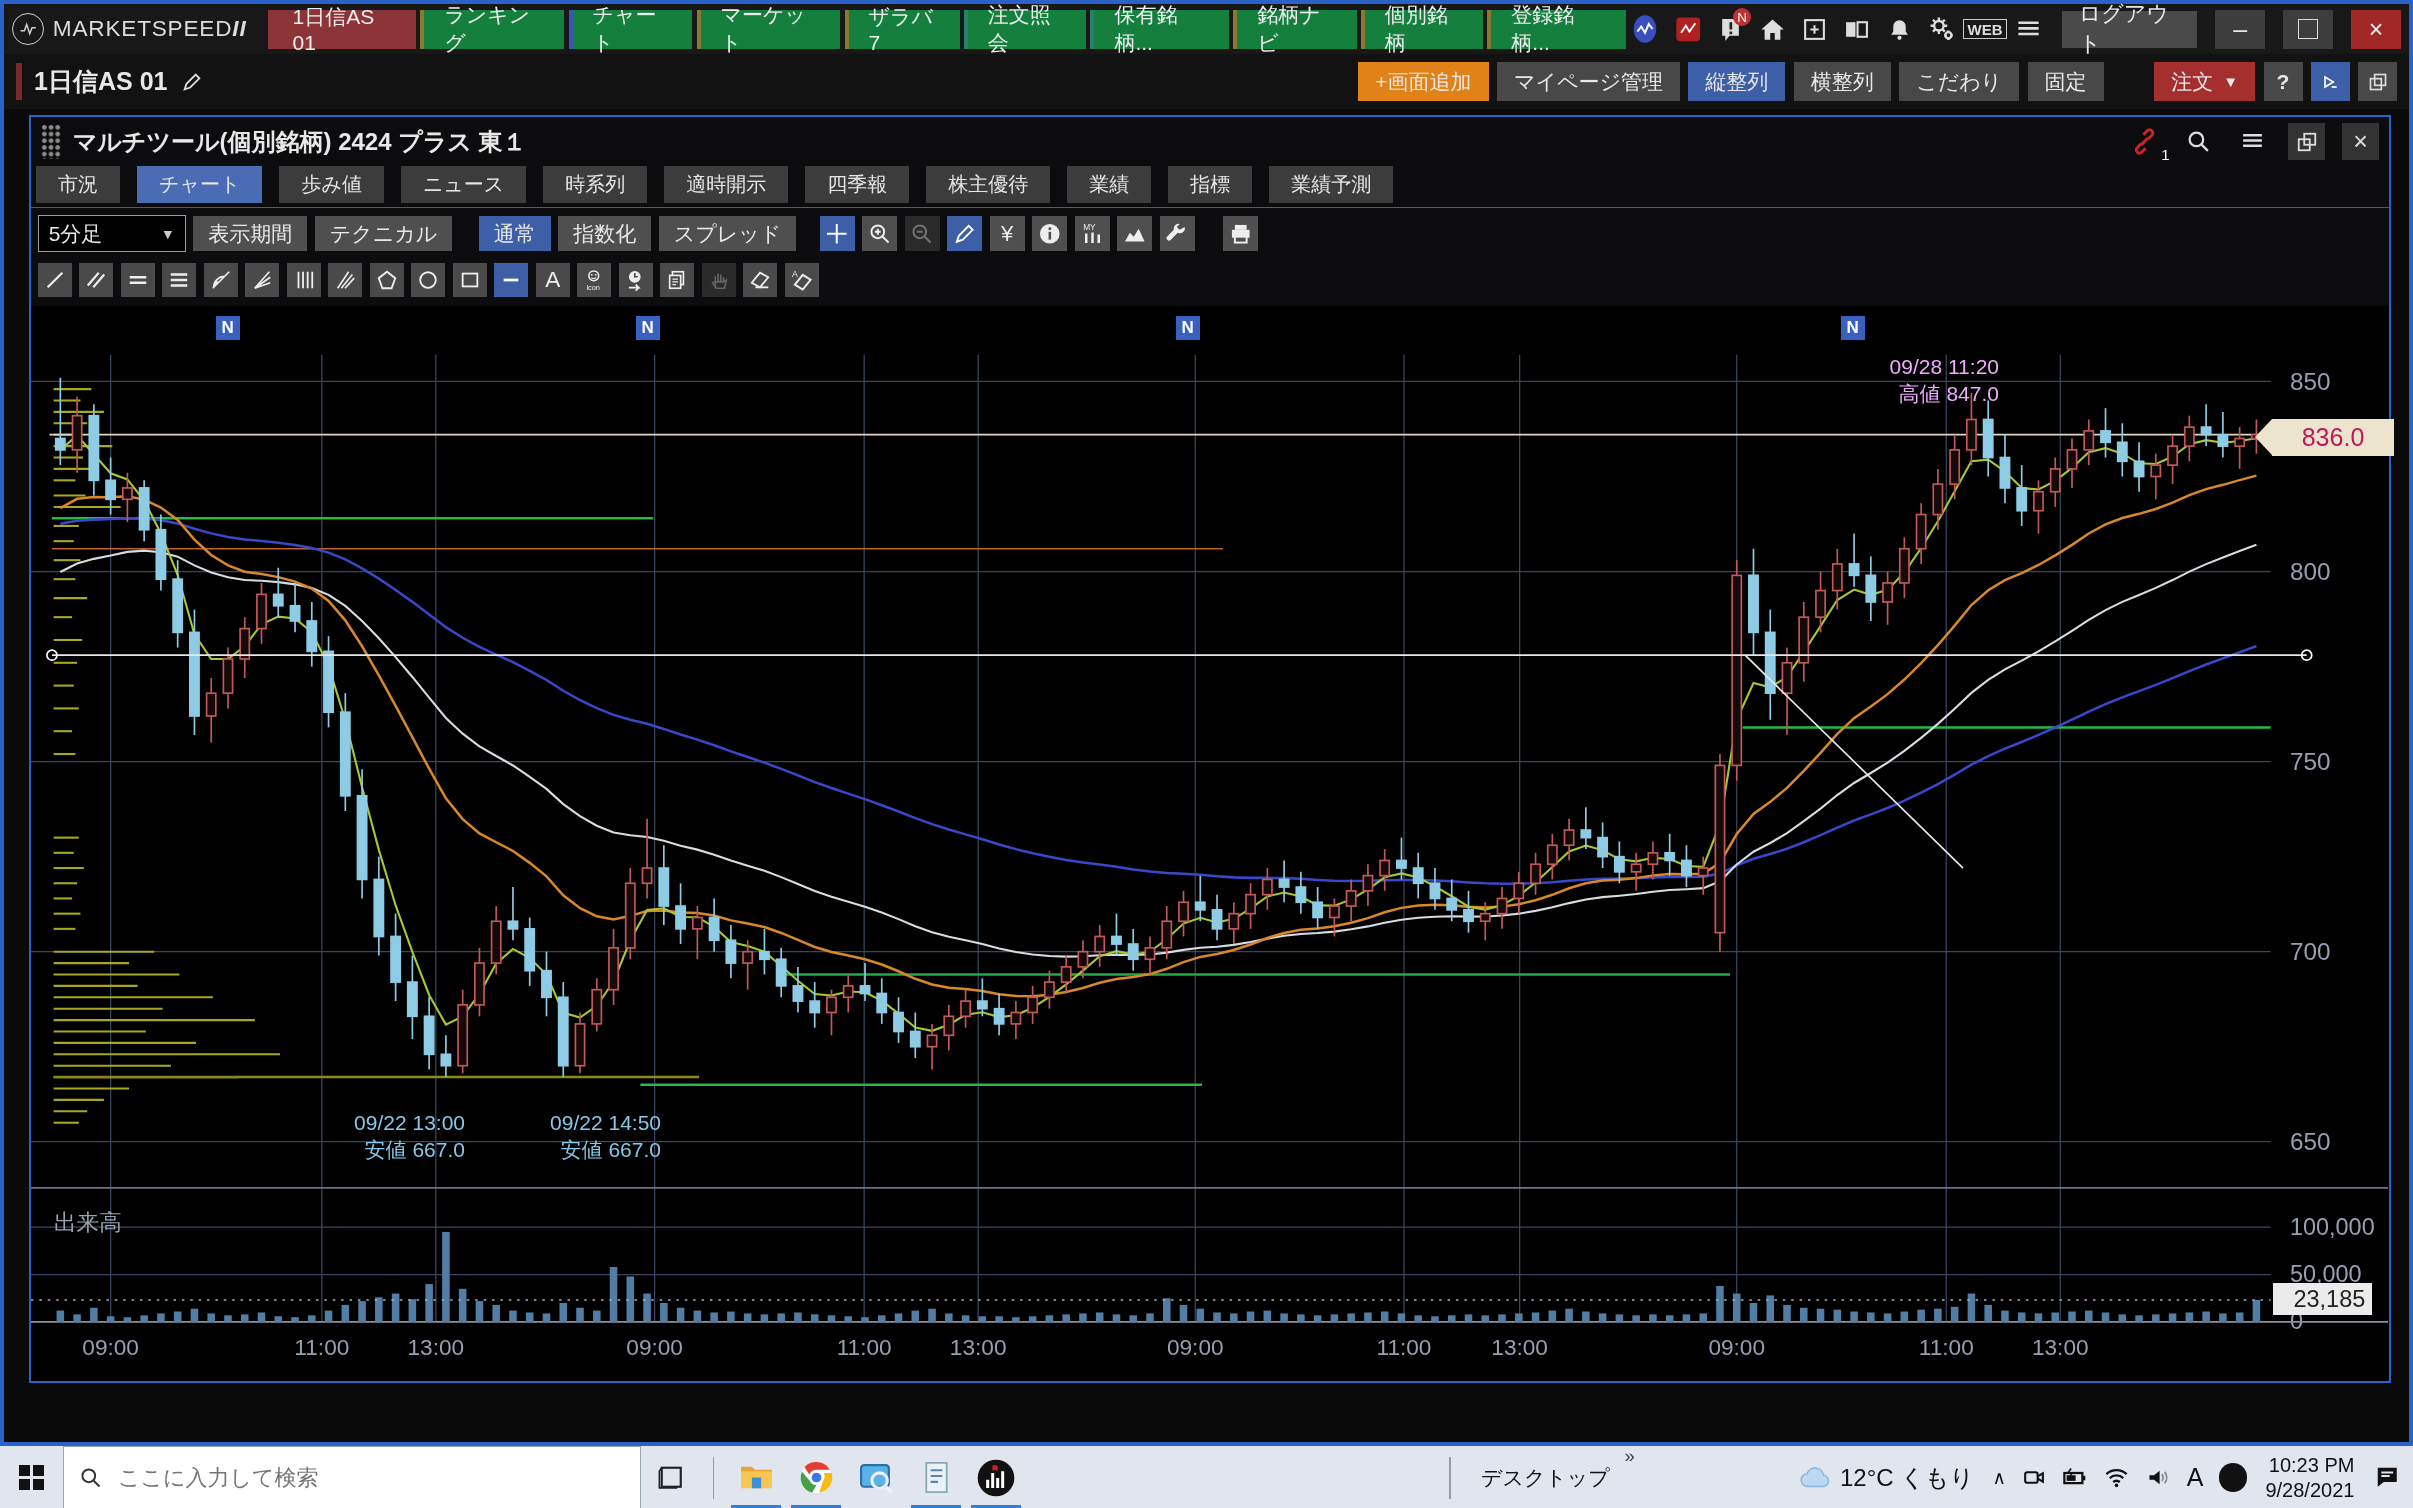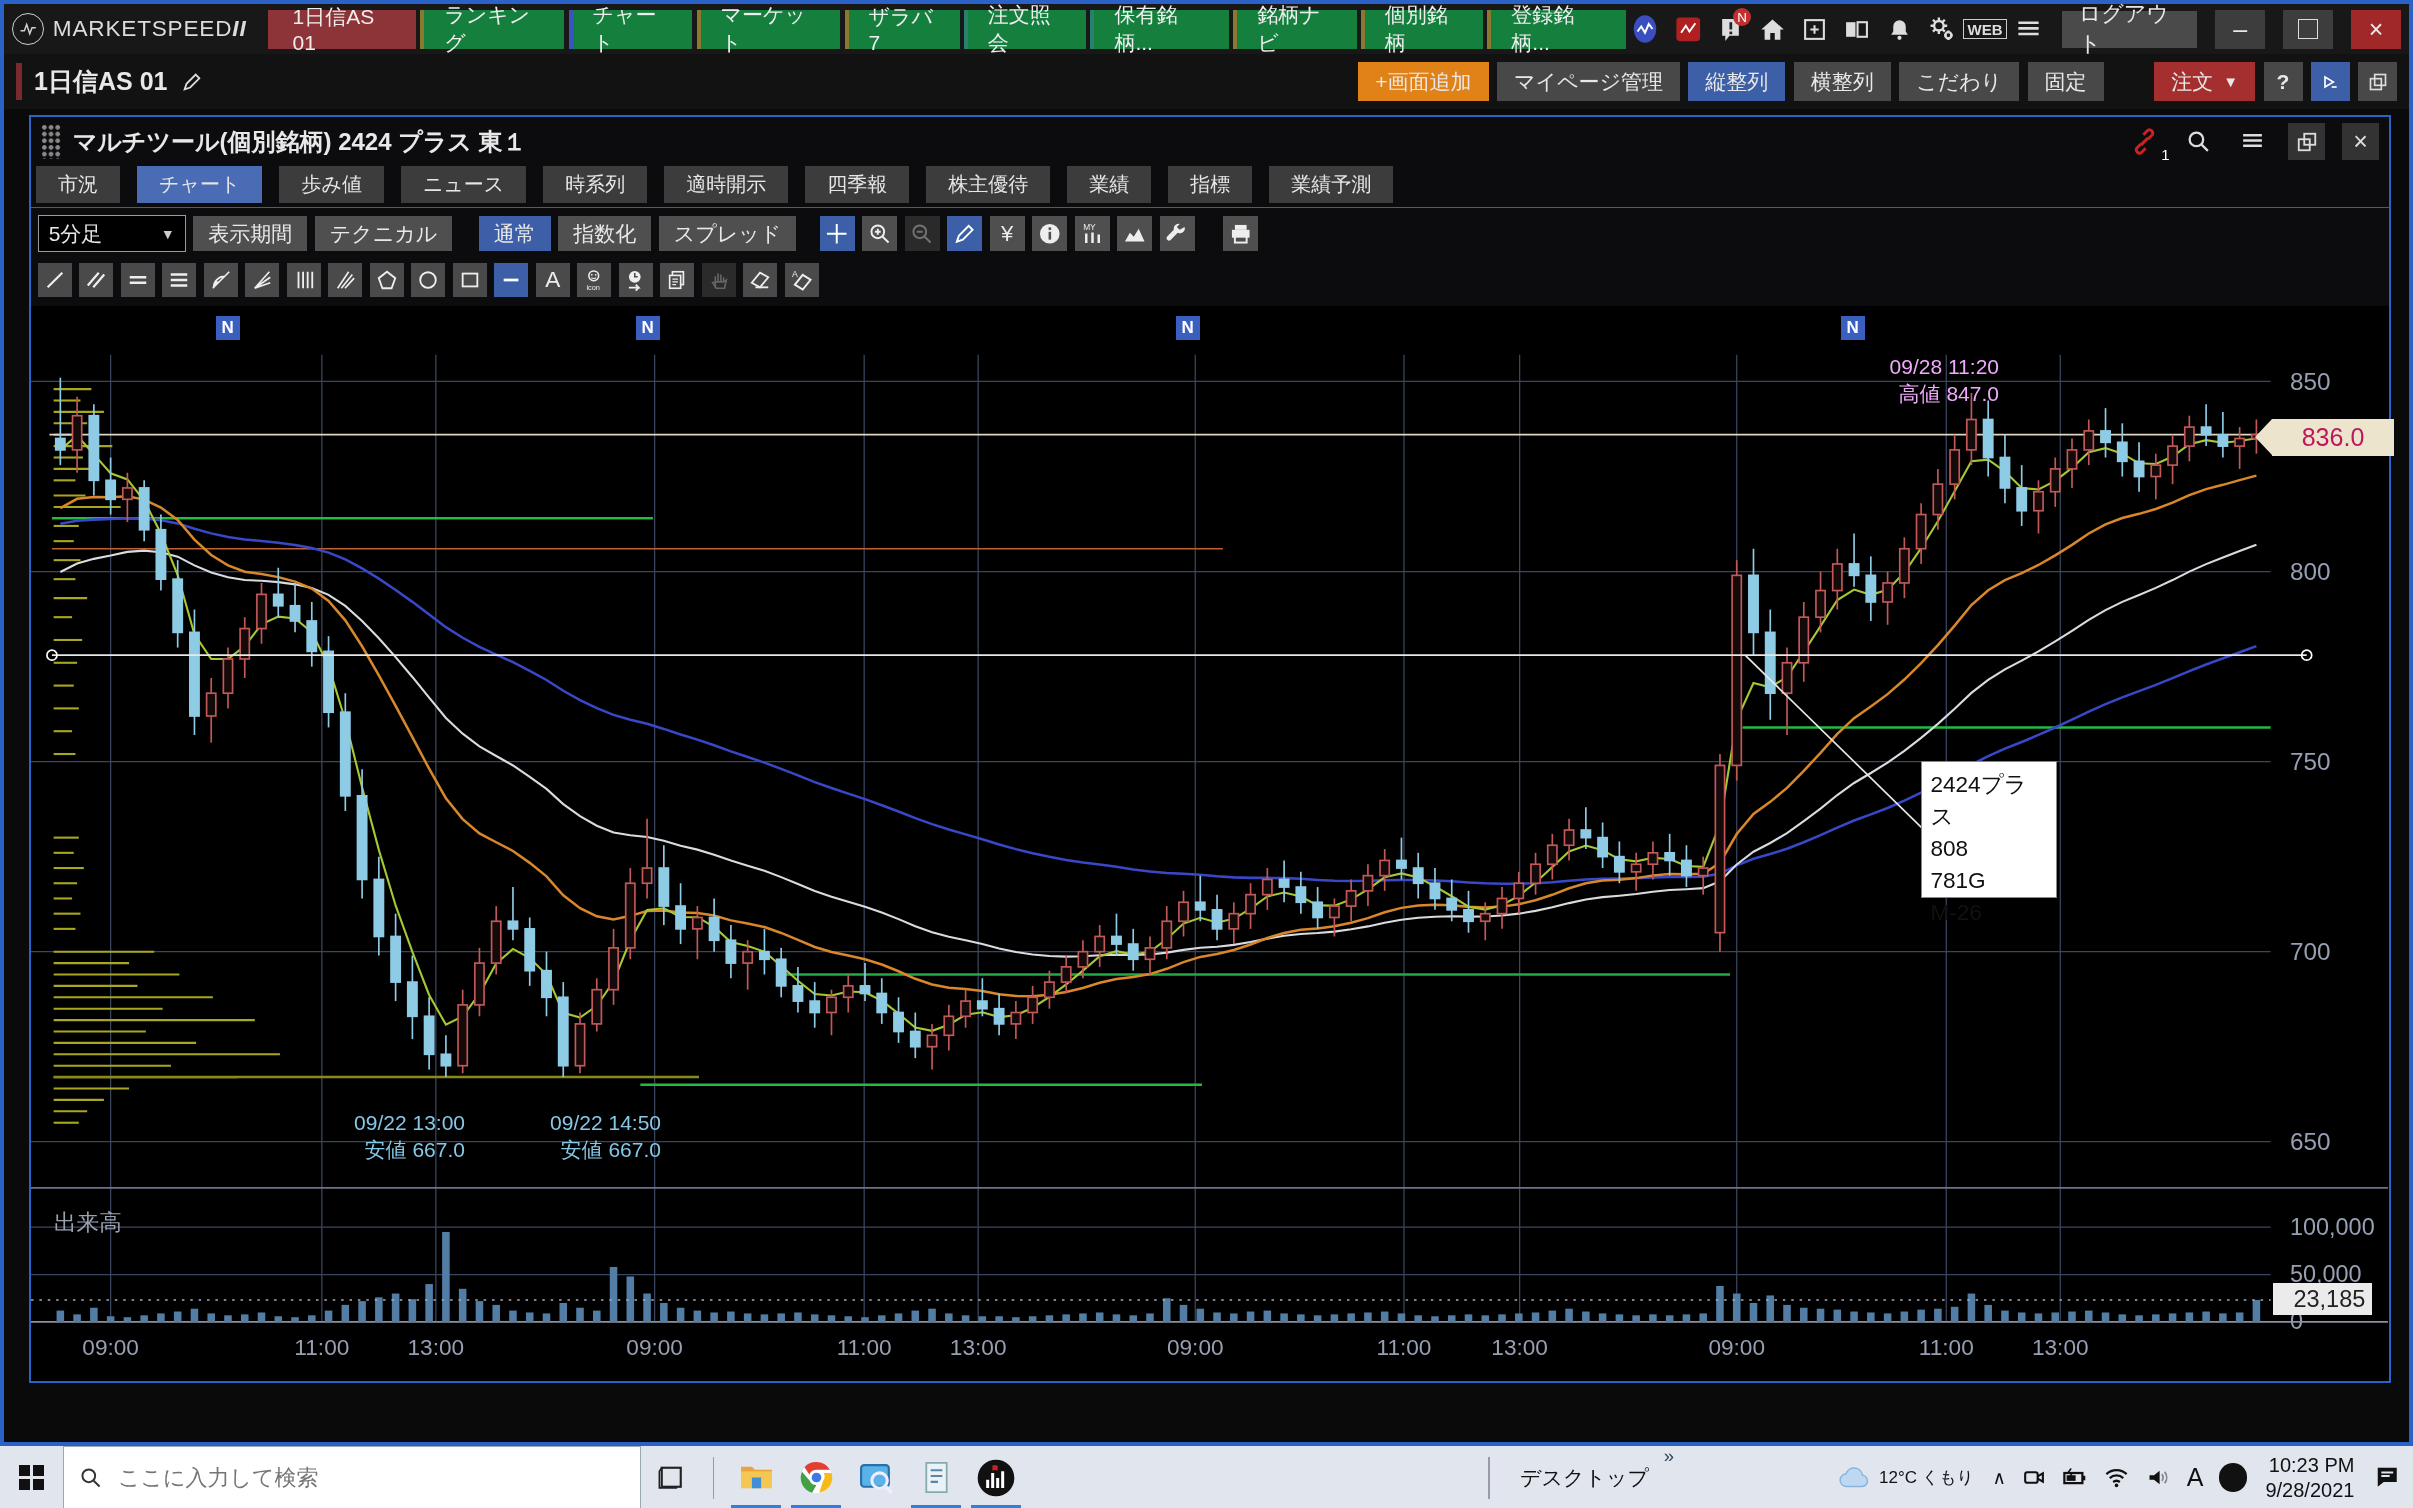--- a/index.html
+++ b/index.html
@@ -129,21 +129,21 @@
              align-items:center;gap:13.4px;padding:0 15px;box-sizing:border-box;}
   #tk-search input{border:none;outline:none;font-size:22px;width:469px;
                    font-family:inherit;color:#222;background:transparent;}
   .tk-ico{width:60px;height:63px;display:flex;align-items:center;justify-content:center;
           position:relative;cursor:pointer;}
   .tk-ico.run::after{content:"";position:absolute;left:5px;right:5px;bottom:0;height:4.2px;background:#2f7fe0;}
   .tk-sep{width:1.7px;height:42px;background:#99a;margin:0 11.7px;}
   .tk-right{margin-left:auto;display:flex;align-items:center;gap:18.4px;padding-right:11.7px;}
   .tk-desk{font-size:21px;position:relative;cursor:pointer;}
   .tk-desk .chev{position:absolute;top:-18.4px;right:-25px;font-size:18.4px;color:#345;}
-  .tk-weather{display:flex;align-items:center;gap:8.4px;font-size:17px;cursor:pointer;}
+  .tk-weather{display:flex;align-items:center;gap:8.4px;font-size:24px;cursor:pointer;}
   .tray{display:flex;align-items:center;gap:15px;}
   .tray span{font-size:22px;cursor:pointer;}
   .ime-circ{width:28.5px;height:28.5px;border-radius:50%;background:#111;display:inline-block;}
   .tk-clock{text-align:right;font-size:20px;line-height:25px;cursor:pointer;}
   svg.ic{display:block;}
 </style>
 </head>
 <body>
 
 <div id="app">
@@ -1014,26 +1014,20 @@
     <div>09/22 13:00</div>
       <div>安値 667.0</div>
   </div>
   <div class="anno blue" style="left:473px;top:1105px;width:184px;">
     <div>09/22 14:50</div>
       <div>安値 667.0</div>
   </div>
 
   <div id="price-tag">836.0</div>
 
-  <div id="tooltip">
-    <div>2424プラス</div>
-      <div>808</div>
-    <div>781G</div>
-      <div>M-26</div>
-  </div>
 
   <div id="voltitle">出来高</div>
   <div id="volcur">23,185</div>
 
 </div>
 
 <div id="taskbar">
   <div class="tk-start">
     <div class="winlogo">
         <div></div>

